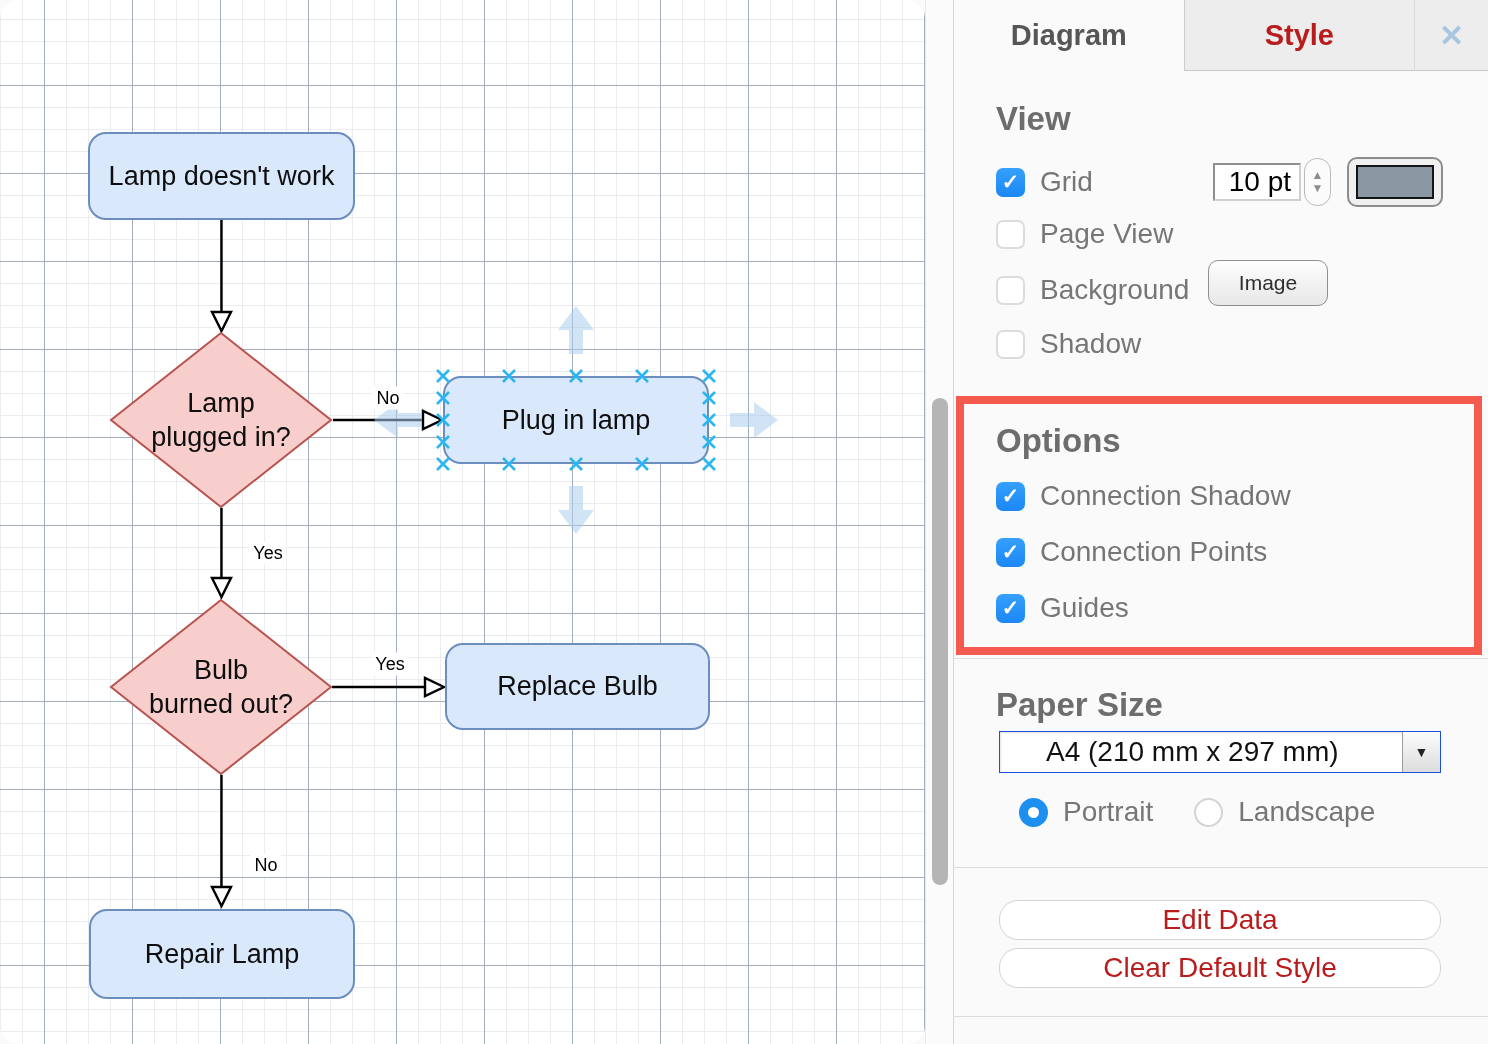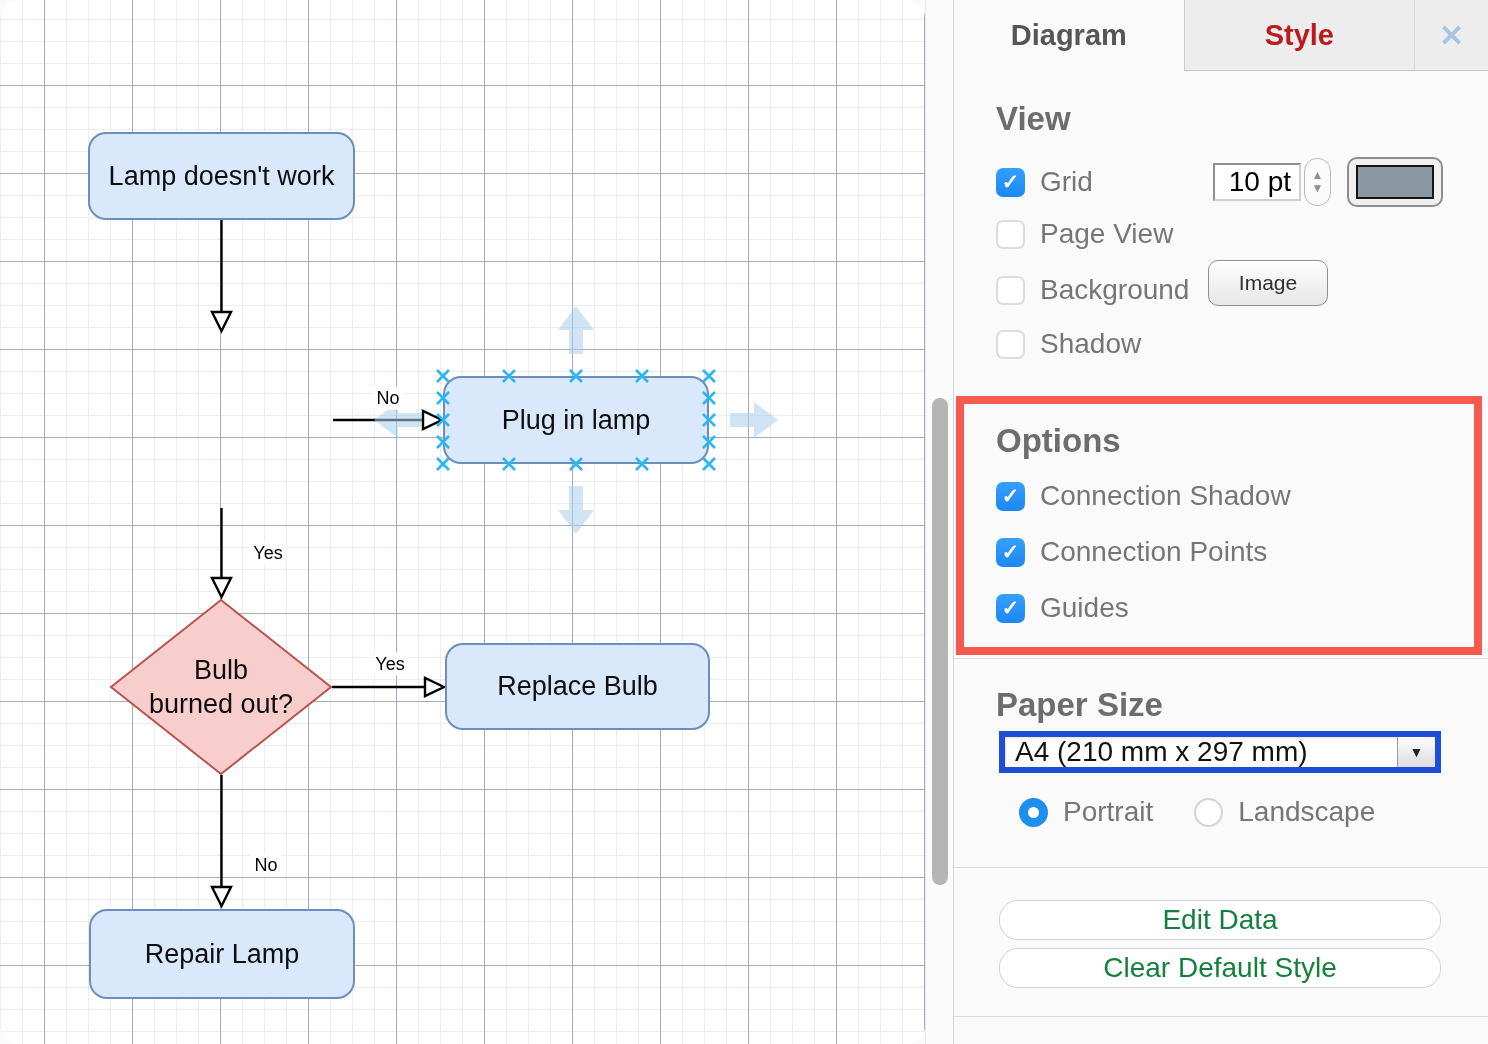--- a/index.html
+++ b/index.html
@@ -72,29 +72,29 @@
   #swatch-inner{width:78px;height:34px;background:#8b97a3;border:2px solid #141414;box-sizing:border-box;}
   #image-btn{position:absolute;left:212px;top:-8px;width:118px;height:44px;border-radius:10px;
       border:1px solid #8f8f8f;background:linear-gradient(#fefefe,#e7e7e7);
       font-size:21px;color:#2e2e2e;display:flex;align-items:center;justify-content:center;}
 
   #highlight-box{position:absolute;left:2px;top:396px;width:526px;height:259px;
       border:8px solid #f45a4d;box-sizing:border-box;z-index:5;pointer-events:none;}
 
   .divider{position:absolute;left:0;right:0;height:1px;background:#dcdce2;}
 
-  #paper-select{height:42px;border:6px solid #1d4ed8;background:#fff;display:flex;
-      align-items:center;box-sizing:border-box;box-shadow:inset 1px 1px 2px rgba(0,0,0,.12);}
+  #paper-select{height:42px;border:1px solid #1d4ed8;background:#fff;display:flex;
+      align-items:center;box-sizing:border-box;box-shadow:inset 1px 1px 2px rgba(0,0,0,.12);padding-left:36px;}
   #paper-select .val{flex:1;font-size:28px;color:#111;padding-left:10px;}
   #select-arrow{width:38px;height:100%;border-left:1px solid #9d9d9d;
       background:linear-gradient(#fdfdfd,#dcdcdc);display:flex;align-items:center;
       justify-content:center;font-size:14px;color:#222;box-sizing:border-box;}
 
   .big-btn{height:40px;border:1px solid #d2d2d2;border-radius:19px;background:#ffffff;
-      display:flex;align-items:center;justify-content:center;font-size:28px;color:#15803d;
+      display:flex;align-items:center;justify-content:center;font-size:28px;color:#b91c1c;
       box-sizing:border-box;}
 </style>
 </head>
 <body>
 
 <div id="canvas">
 
   <svg class="svg-layer" width="925" height="1044">
     <g stroke="#000" stroke-width="2.4" fill="#fff">
       <path d="M221.5,220 L221.5,312"></path>
@@ -113,20 +113,27 @@
         <path d="M444,687 L425,678 L425,696 Z"></path>
     </g>
     <g stroke="#000" stroke-width="2.4" fill="#fff">
       <path d="M221.5,775 L221.5,887"></path>
         <path d="M221.5,906 L212,887 L231,887 Z"></path>
     </g>
   </svg>
 
   <div class="node process" style="left:88px;top:132px;width:267px;height:88px;">Lamp doesn't work</div>
 
+  <div class="node diamond-wrap" style="left:109px;top:332px;width:224px;height:176px;">
+    <svg width="224" height="176">
+      <polygon points="112,1 222,88 112,175 2,88" fill="#f8cecc" stroke="#b85450" stroke-width="2"></polygon>
+    </svg>
+    <div class="diamond-label">Lamp
+plugged in?</div>
+  </div>
 
   <div class="node process" style="left:443px;top:376px;width:266px;height:88px;">Plug in lamp</div>
 
   <div class="node diamond-wrap" style="left:109px;top:599px;width:224px;height:176px;">
     <svg width="224" height="176">
       <polygon points="112,1 222,88 112,175 2,88" fill="#f8cecc" stroke="#b85450" stroke-width="2"></polygon>
     </svg>
     <div class="diamond-label">Bulb
 burned out?</div>
   </div>

